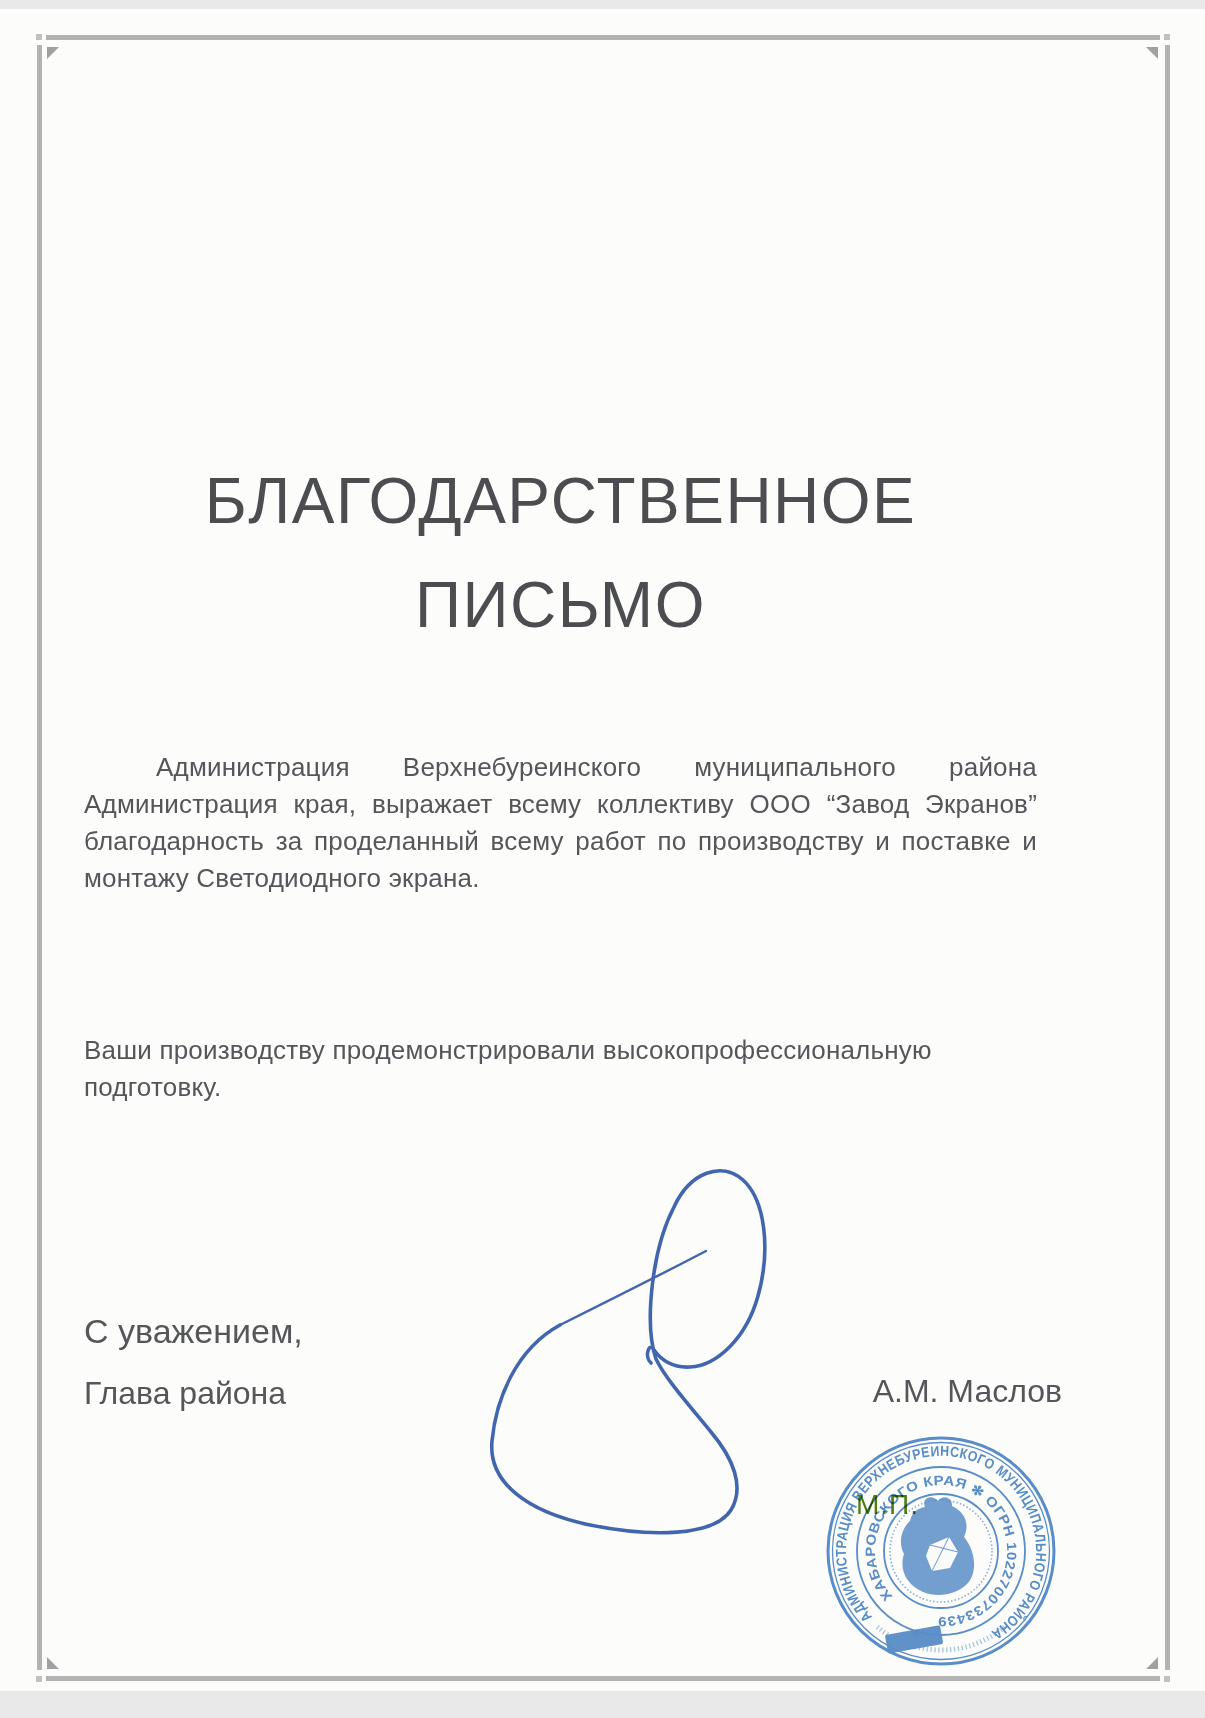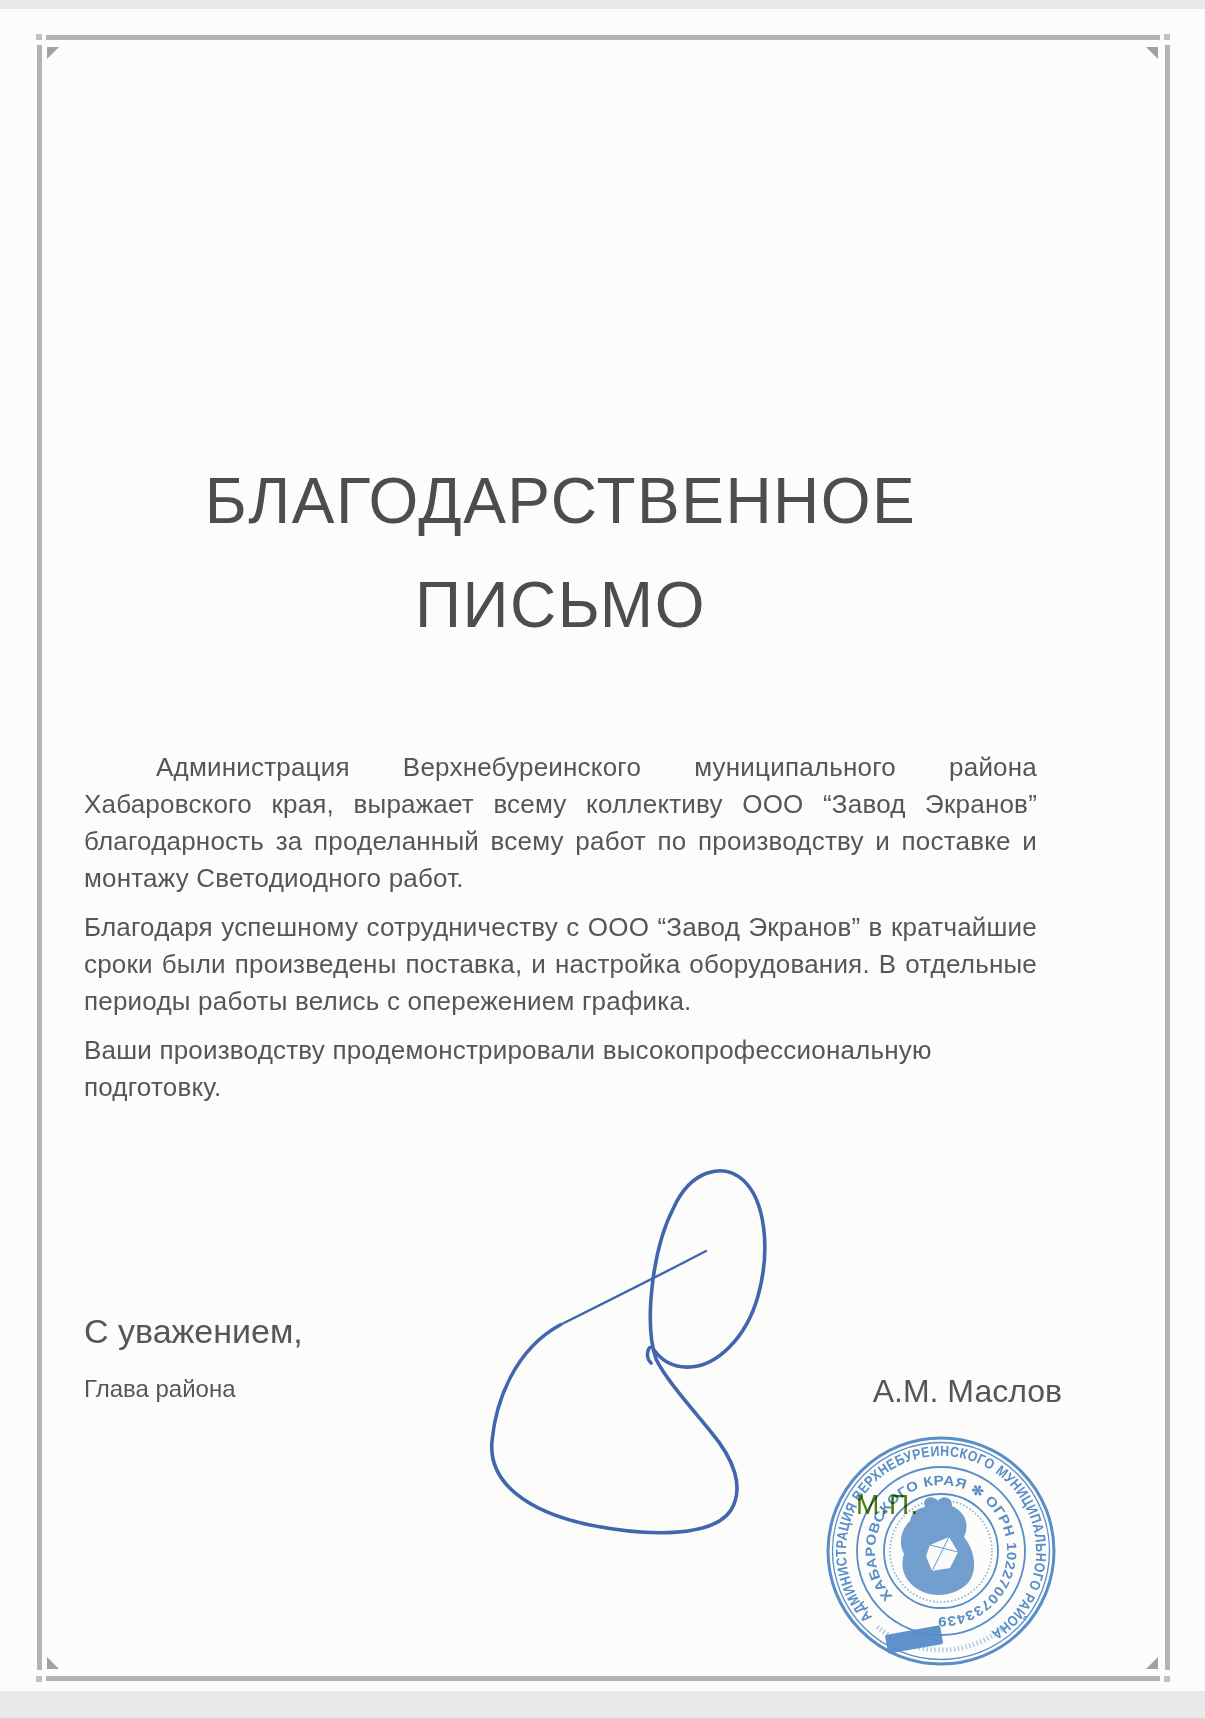--- a/index.html
+++ b/index.html
@@ -28,21 +28,21 @@
     letter-spacing:1.5px;font-weight:400;
   }
   
   .para{position:absolute;left:84px;width:953px;font-size:26px;line-height:37px;letter-spacing:.2px;}
   .para .ln{text-align:justify;text-align-last:justify;}
   .para .ln.last{text-align:left;text-align-last:left;}
   .para .ln.indent{text-indent:72px;}
   .p1{top:740px;} .p2{top:900px;} .p3{top:1023px;}
   
   .closing{position:absolute;left:84px;top:1303px;font-size:34px;}
-  .role{position:absolute;left:84px;top:1366px;font-size:24px;}
+  .role{position:absolute;left:84px;top:1366px;font-size:32px;}
   .name{position:absolute;right:143px;top:1364px;font-size:32px;}
   .mp{position:absolute;left:856px;top:1480px;font-size:28px;color:#4d7c0f;letter-spacing:1px;}
   
   .signature{position:absolute;left:400px;top:1140px;}
   .stamp{position:absolute;left:810px;top:1411px;mix-blend-mode:multiply;opacity:.93;}
 </style>
 </head>
 <body>
 
 <div class="page">
@@ -68,30 +68,25 @@
       <polygon points="12,0 12,12 0,12"></polygon>
     </svg>
 
   <div class="title">
     <div>БЛАГОДАРСТВЕННОЕ</div>
     <div>ПИСЬМО</div>
   </div>
 
   <div class="para p1">
     <div class="ln indent">Администрация Верхнебуреинского муниципального района</div>
-    <div class="ln">Хабаровского края, выражает всему коллективу ООО “Завод Экранов”</div>
+    <div class="ln">Администрация края, выражает всему коллективу ООО “Завод Экранов”</div>
     <div class="ln">благодарность за проделанный всему работ по производству и поставке и</div>
-    <div class="ln last">монтажу Светодиодного работ.</div>
+    <div class="ln last">монтажу Светодиодного экрана.</div>
   </div>
 
-  <div class="para p2">
-    <div class="ln">Благодаря успешному сотрудничеству с ООО “Завод Экранов” в кратчайшие</div>
-    <div class="ln">сроки были произведены поставка, и настройка оборудования. В отдельные</div>
-    <div class="ln last">периоды работы велись с опережением графика.</div>
-  </div>
 
   <div class="para p3">
     <div class="ln last">Ваши производству продемонстрировали высокопрофессиональную подготовку.</div>
   </div>
 
   <div class="closing">С уважением,</div>
   <div class="role">Глава района</div>
   <div class="name">А.М. Маслов</div>
   <div class="mp">М.П.</div>
 

